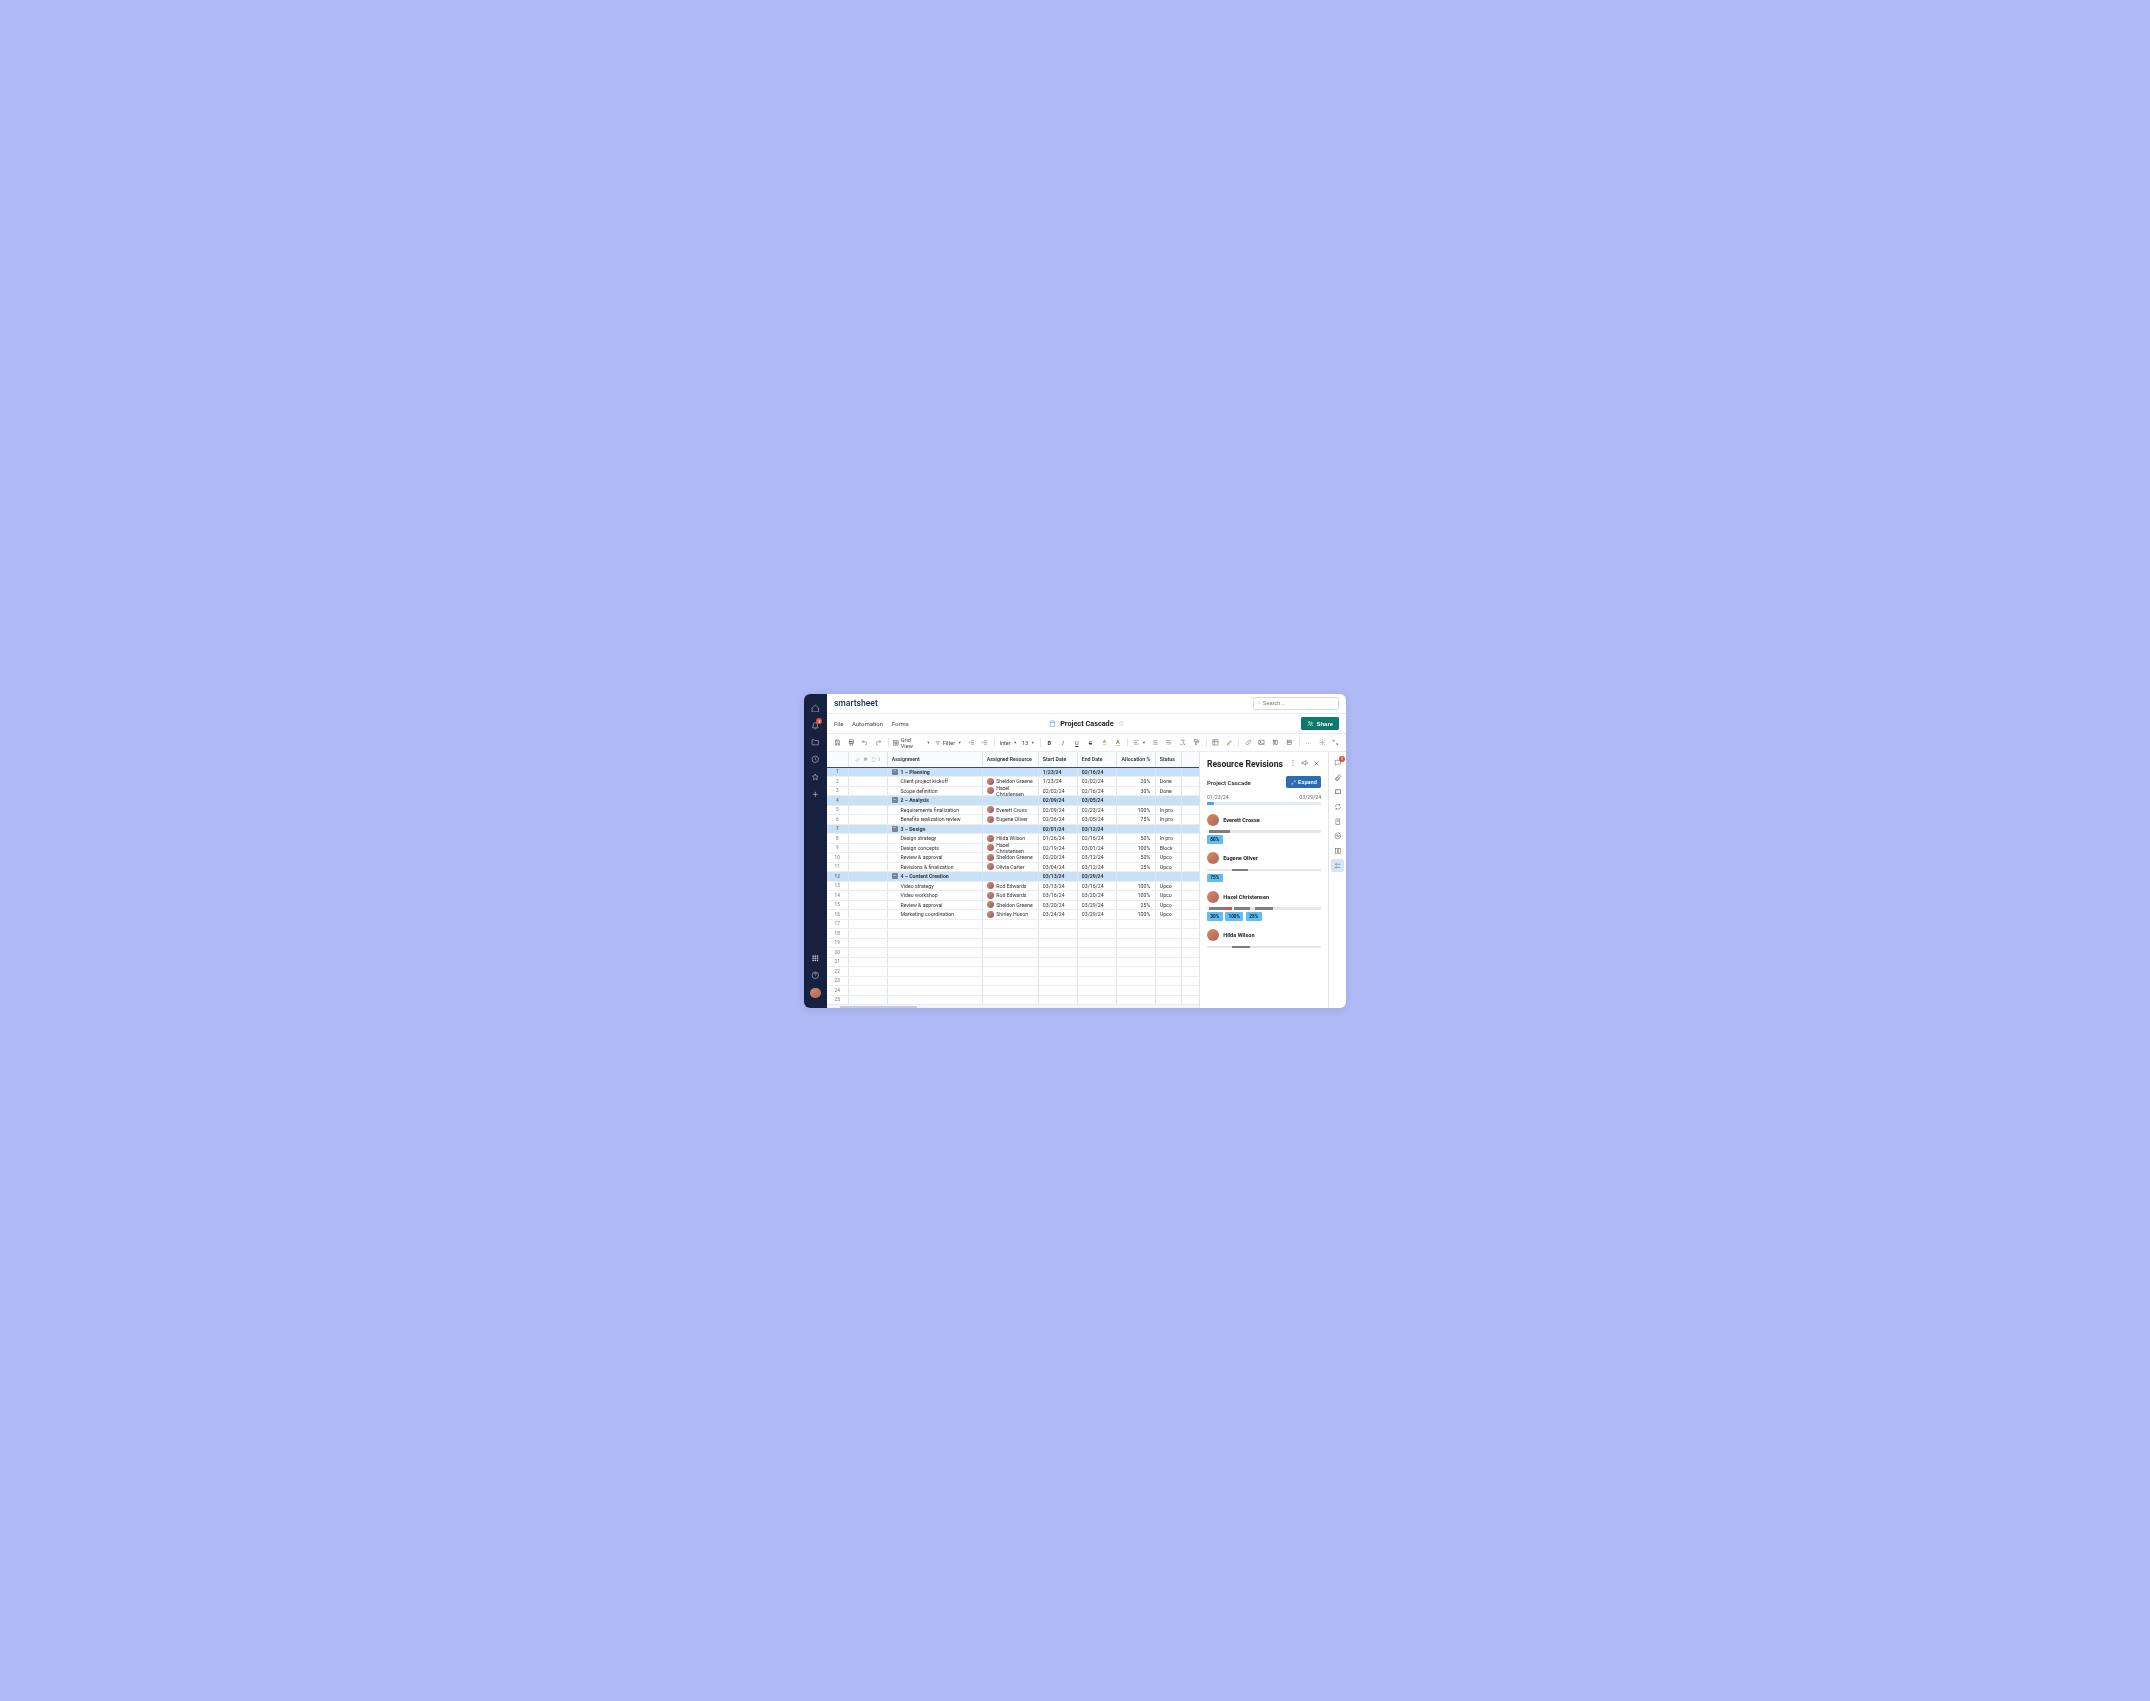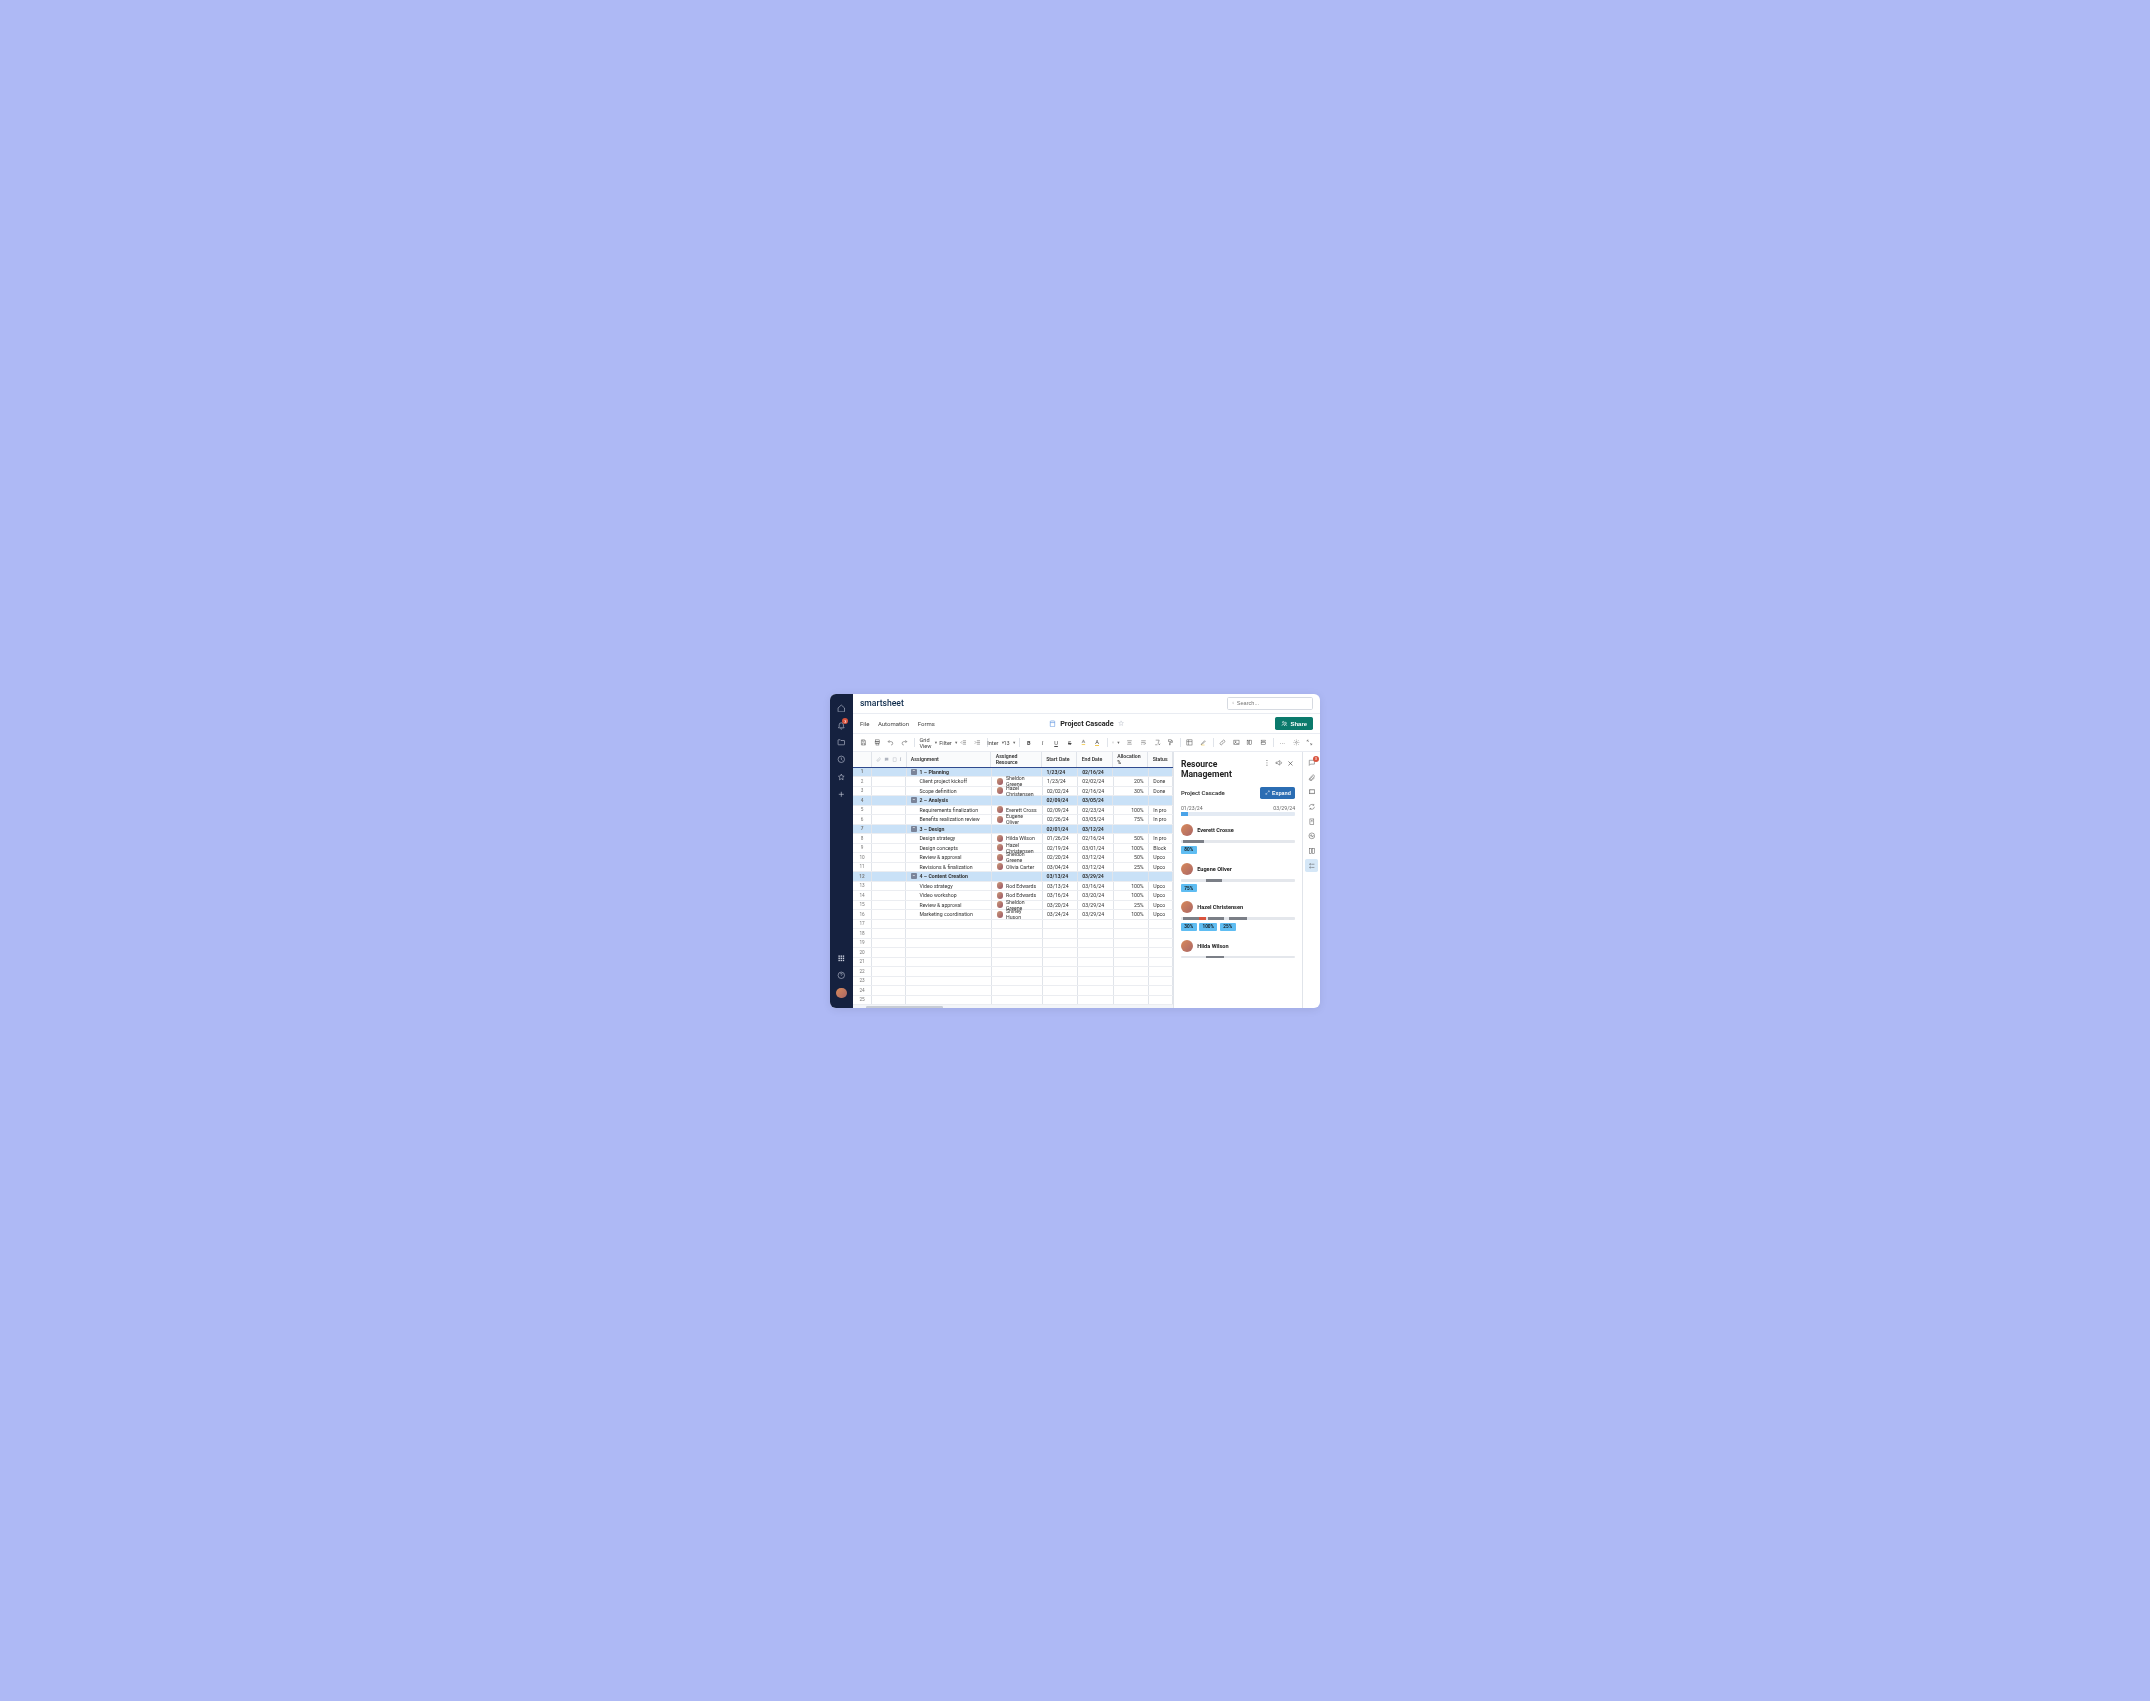--- a/index.html
+++ b/index.html
@@ -6,21 +6,21 @@
 body {
   font-family: -apple-system, BlinkMacSystemFont, "Segoe UI", Roboto, sans-serif;
   background: #aeb9f5;
   display: flex;
   align-items: center;
   justify-content: center;
   min-height: 100vh;
   padding: 17px;
 }
 .app-window {
-  width: 490px;
+  width: 542px;
   height: 314px;
   background: #fff;
   border-radius: 6px;
   display: flex;
   overflow: hidden;
   box-shadow: 0 1.7px 8.6px rgba(0,0,0,0.08);
 }
 .left-rail {
   width: 23px;
   background: #15213f;
@@ -932,21 +932,21 @@
               <div class="col col-status" style="overflow:hidden;white-space:nowrap"></div>
             </div>
           </div>
         <div class="scrollbar-fake">
             <div class="thumb"></div>
           </div>
       </div>
 
       <div class="panel">
         <div class="panel-head">
-          <div class="panel-title">Resource Management</div>
+          <div class="panel-title">Resource Revisions</div>
           <div class="panel-icon">⋮</div>
           <div class="panel-icon">
               <svg viewBox="0 0 24 24" width="7.7" height="7.7" fill="none" stroke="currentColor" stroke-width="1.6">
                 <path d="M3 10v4h4l8 5V5l-8 5zM18 8a5 5 0 0 1 0 8"></path>
               </svg>
             </div>
           <div class="panel-icon">
               <svg viewBox="0 0 24 24" width="6.9" height="6.9" stroke="currentColor" stroke-width="2.2">
                 <path d="M5 5l14 14M19 5L5 19"></path>
               </svg>

